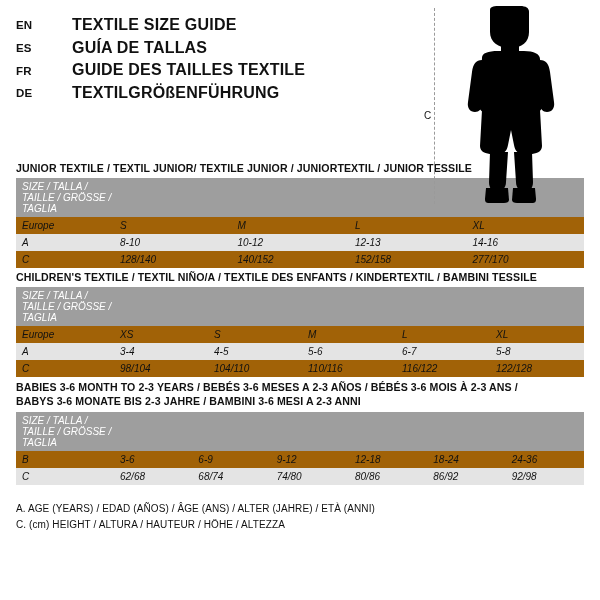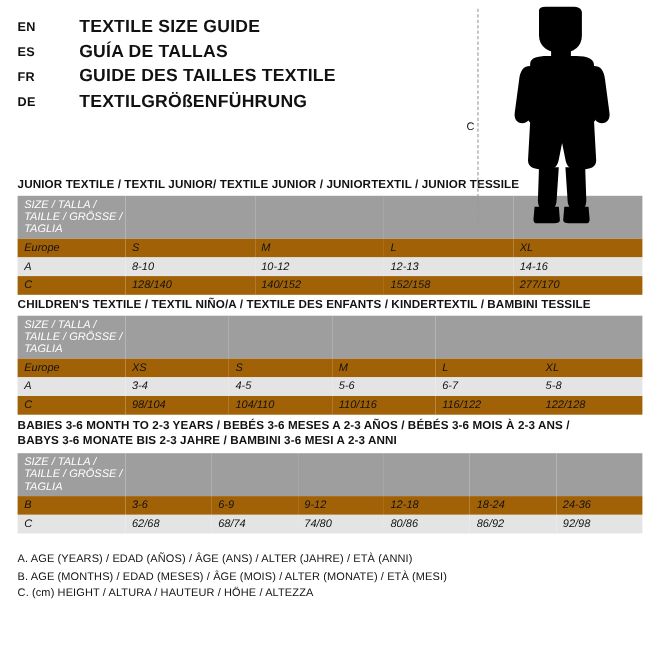--- a/index.html
+++ b/index.html
@@ -295,17 +295,16 @@
         <td>80/86</td>
         <td>86/92</td>
         <td>92/98</td>
       </tr>
     </tbody>
       </table>
   </div>
 
   <div class="footnotes">
     <div class="footnote">A. AGE (YEARS) / EDAD (AÑOS) / ÂGE (ANS) / ALTER (JAHRE) / ETÀ (ANNI)</div>
-    <div class="footnote">B. AGE (MONTHS) / EDAD (MESES) / ÂGE (MOIS) / ALTER (MONATE) / ETÀ (MESI)</div>
     <div class="footnote">C. (cm) HEIGHT / ALTURA / HAUTEUR / HÖHE / ALTEZZA</div>
   </div>
 
 </div>
 
 </body></html>

